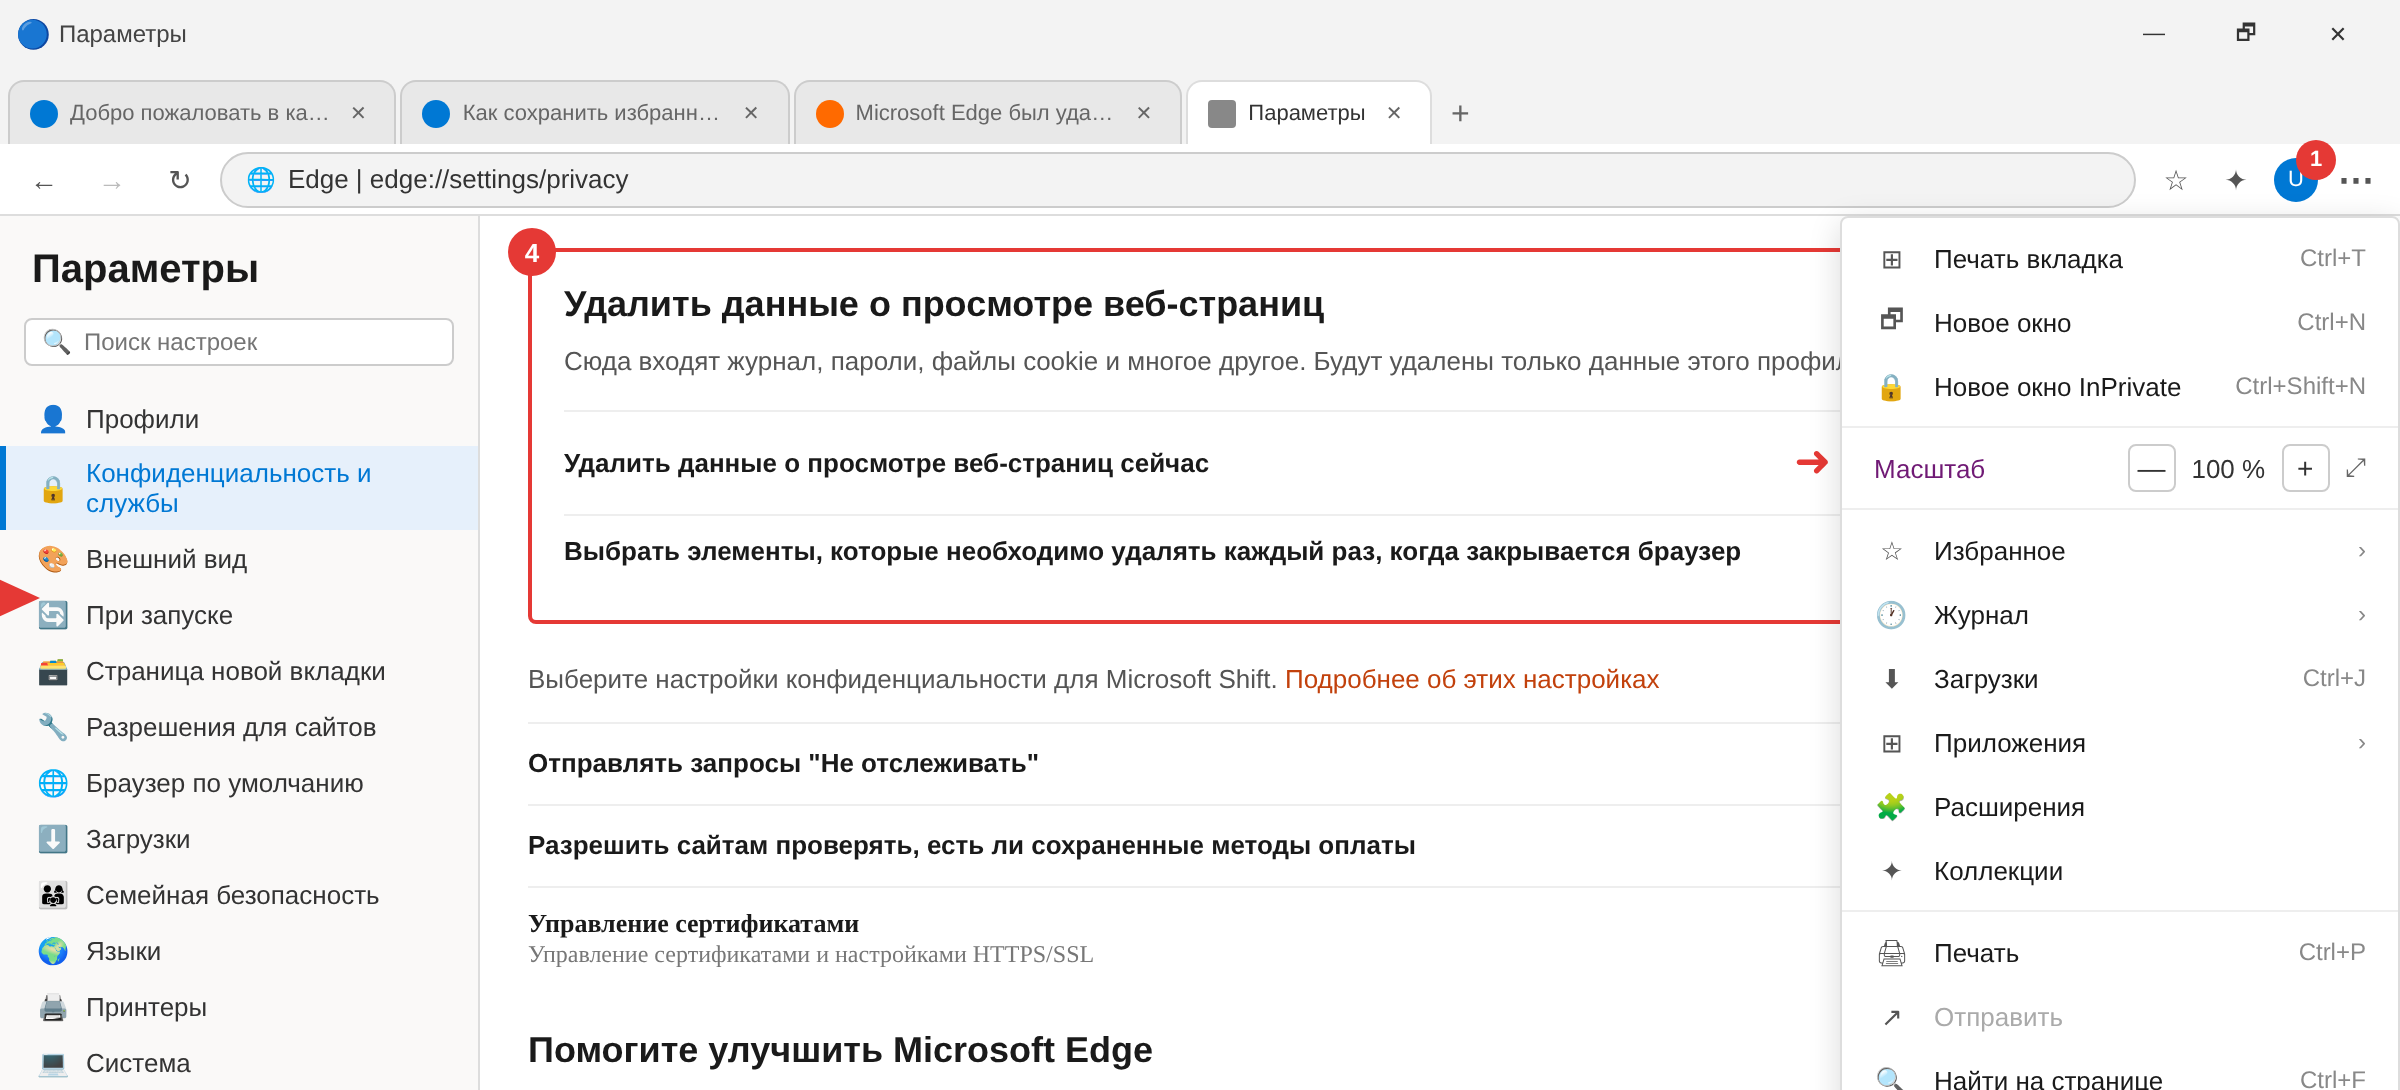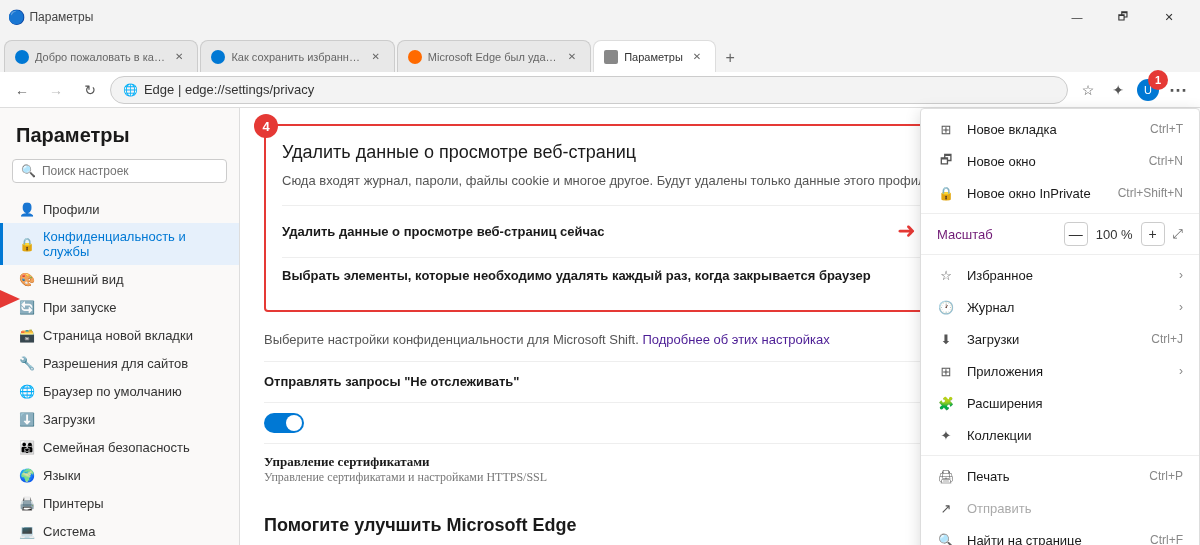--- a/index.html
+++ b/index.html
@@ -63,23 +63,23 @@
 
     
     .main-panel {
       flex: 1; background: #fff; overflow-y: auto; padding: 16px 24px;
     }
 
     
     .delete-section {
       border: 2px solid #e53935; border-radius: 4px; padding: 16px; margin-bottom: 20px;
     }
-    .section-title { font-size: 18px; font-weight: 400; color: #1a1a1a; margin-bottom: 8px; }
+    .section-title { font-size: 18px; font-weight: 700; color: #1a1a1a; margin-bottom: 8px; }
     .section-desc { font-size: 13px; color: #555; margin-bottom: 14px; line-height: 1.5; }
-    .link { color: #4c1d95; text-decoration: none; cursor: pointer; }
+    .link { color: #c2410c; text-decoration: none; cursor: pointer; }
     .delete-row {
       display: flex; align-items: center; justify-content: space-between;
       padding: 10px 0; border-top: 1px solid #eee;
     }
     .delete-row-text { font-size: 13px; font-weight: 600; color: #1a1a1a; flex: 1; }
     .delete-btn {
       background: #0078d4; color: #fff; border: none; padding: 8px 16px;
       border-radius: 4px; font-size: 13px; cursor: pointer; white-space: nowrap;
     }
     .delete-row2 {
@@ -315,20 +315,21 @@
       <div class="privacy-desc">
         <span>Выберите настройки конфиденциальности для Microsoft Shift.</span> <a class="link">Подробнее об этих настройках</a>
       </div>
       <div class="toggle-row">
         <span class="toggle-label">Отправлять запросы "Не отслеживать"</span>
         <div class="toggle off">
           <div class="toggle-thumb"></div>
         </div>
       </div>
       <div class="toggle-row">
+        <span class="toggle-label">Разрешить сайтам проверять, есть ли сохраненные методы оплаты</span>
         <div class="toggle on">
           <div class="toggle-thumb"></div>
         </div>
       </div>
       <div class="cert-row">
         <div class="cert-info">
           <div class="cert-label">Управление сертификатами</div>
           <div class="cert-sublabel">Управление сертификатами и настройками HTTPS/SSL</div>
         </div>
         <span class="ext-icon">↗</span>
@@ -339,21 +340,21 @@
       <div class="help-title">Помогите улучшить Microsoft Edge</div>
 
     </div>
 
   </div>
 
   <div class="context-menu">
 
     <div class="menu-item">
       <span class="menu-item-icon">⊞</span>
-      <span class="menu-item-label">Новое вкладка</span>
+      <span class="menu-item-label">Печать вкладка</span>
       <span class="menu-item-shortcut">Ctrl+T</span>
     </div>
     <div class="menu-item">
       <span class="menu-item-icon">🗗</span>
       <span class="menu-item-label">Новое окно</span>
       <span class="menu-item-shortcut">Ctrl+N</span>
     </div>
     <div class="menu-item">
       <span class="menu-item-icon">🔒</span>
       <span class="menu-item-label">Новое окно InPrivate</span>

